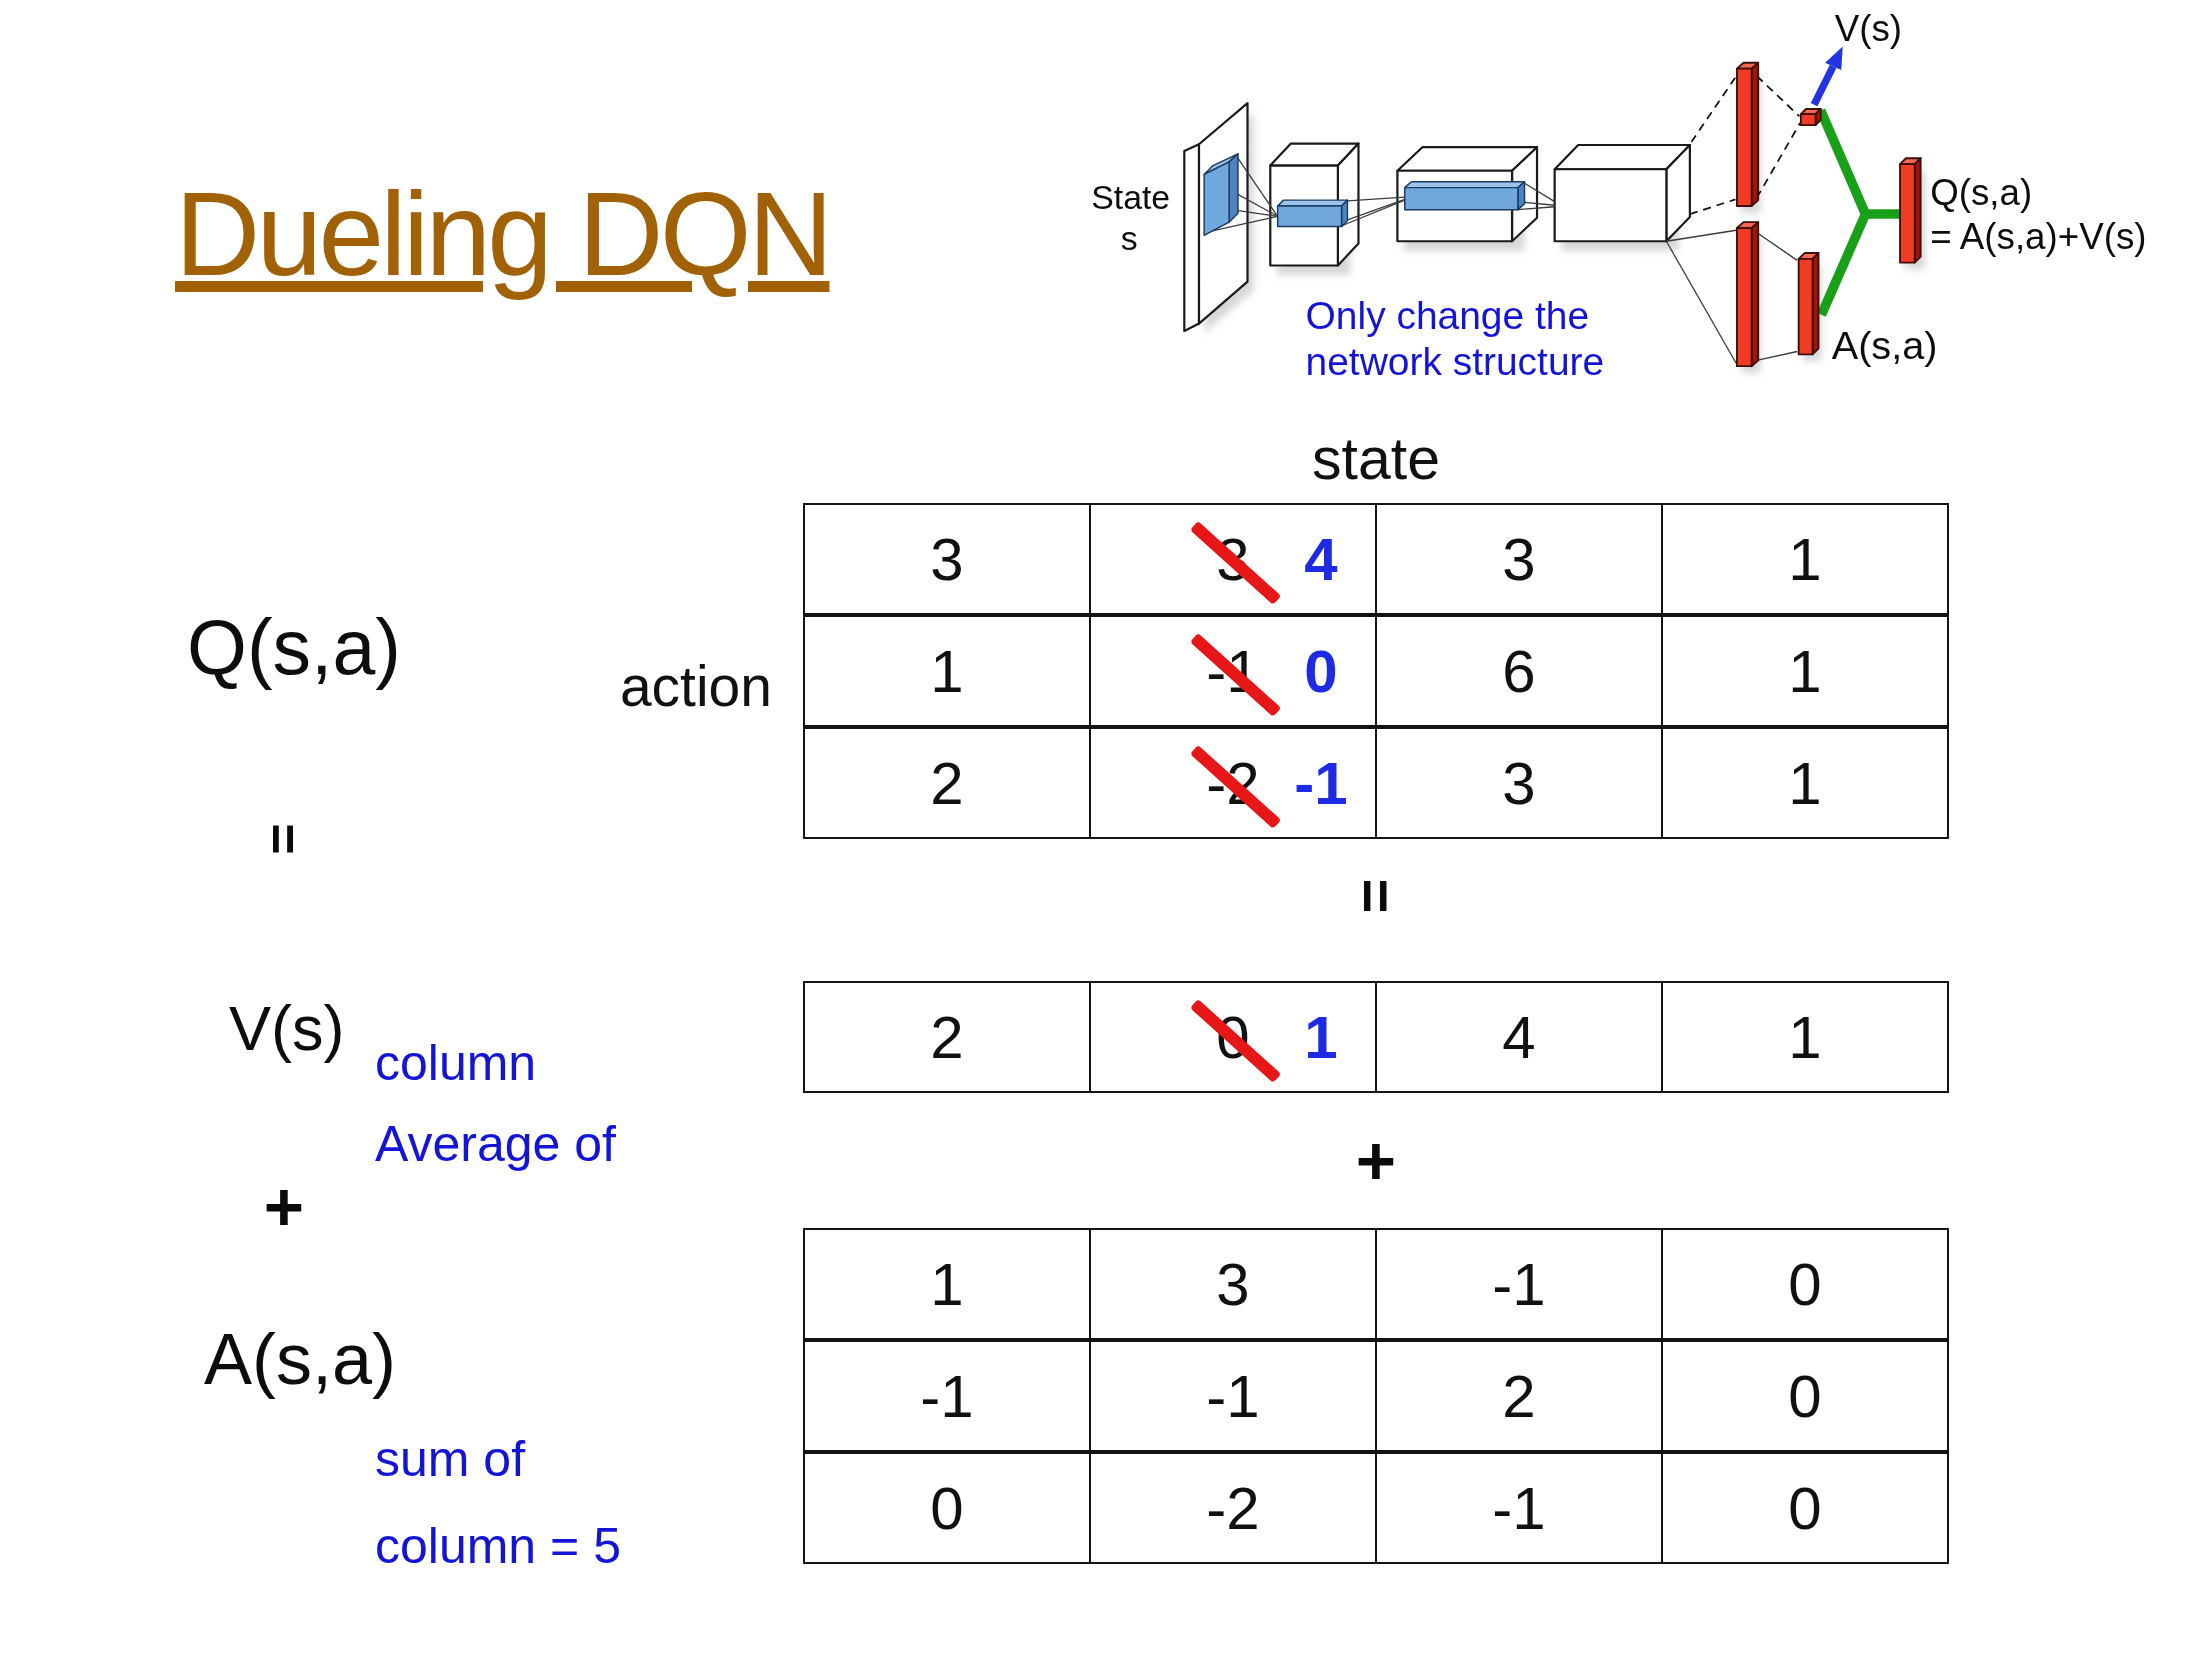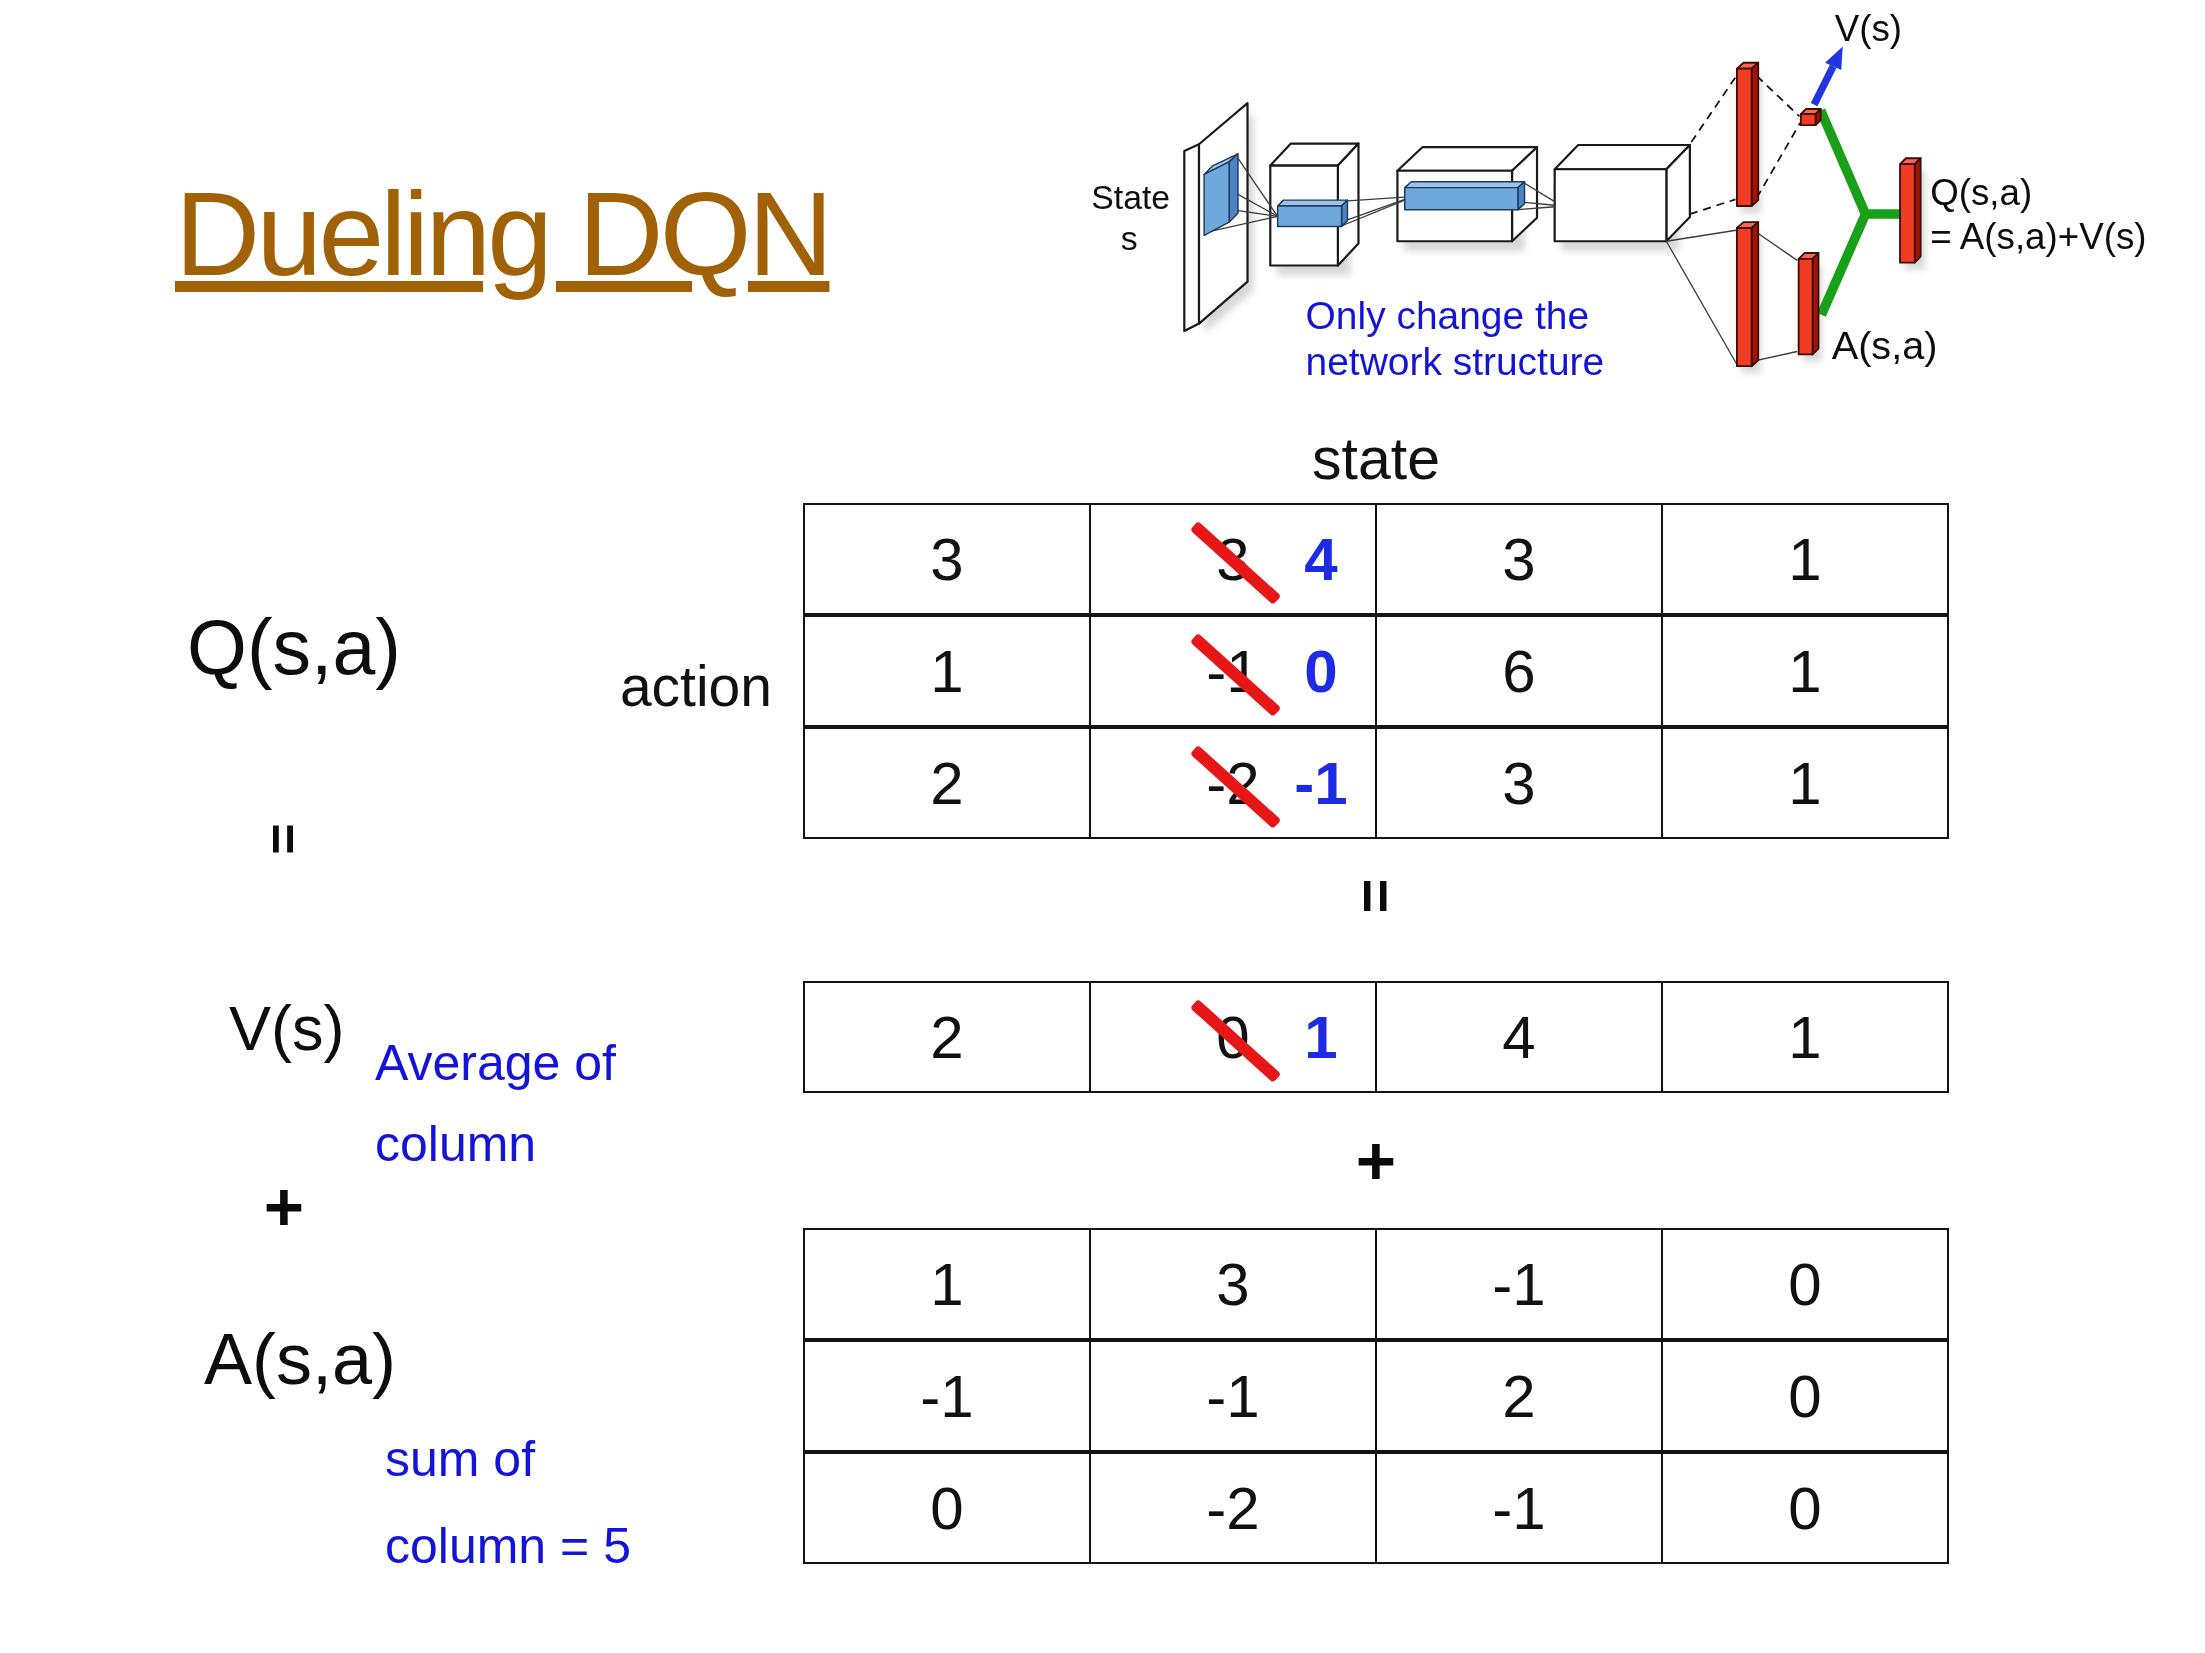--- a/index.html
+++ b/index.html
@@ -47,21 +47,21 @@
 
   .op{position:absolute;font-weight:bold;color:#0b0b0b;line-height:1;}
   .rot{display:inline-block;transform:rotate(90deg);}
   .eq-left{left:247px;top:809px;width:74px;height:59px;display:flex;align-items:center;justify-content:center;font-size:54px;}
   .plus-left{left:247px;top:1172px;width:74px;text-align:center;font-size:69px;}
   .eq-center{left:803px;top:863px;width:1146px;height:66px;display:flex;align-items:center;justify-content:center;font-size:60px;}
   .plus-center{left:803px;top:1126px;width:1146px;text-align:center;font-size:69px;}
 
   .note{position:absolute;color:#1414d8;font-size:50px;line-height:1.62;white-space:nowrap;}
   .note.avg{left:375px;top:1023px;}
-  .note.sum{left:375px;top:1416px;line-height:1.74;margin-left:10px;}
+  .note.sum{left:375px;top:1416px;line-height:1.74;}
 
   
   .diagram{position:absolute;left:1066px;top:0;width:1139px;height:412px;}
   .diagram text{font-family:"Liberation Sans", sans-serif;}
   .d-label{fill:#0d0d0d;font-size:46px;}
   .d-out{fill:#0d0d0d;font-size:50px;}
   .d-out-big{fill:#0d0d0d;font-size:54px;}
   .d-note{fill:#1414d8;font-size:53px;}
   .box-f{fill:#ffffff;stroke:#1a1a1a;stroke-width:3;stroke-linejoin:round;}
   .thin{stroke:#3c3c3c;stroke-width:1.8;}
@@ -215,22 +215,22 @@
 
   <div class="state-h">state</div>
   <div class="action-h">action</div>
 
   <div class="lbl q">Q(s,a)</div>
   <div class="op eq-left">
       <span class="rot">=</span>
     </div>
   <div class="lbl v">V(s)</div>
   <div class="note avg">
+    <div>column</div>
     <div>Average of</div>
-    <div>column</div>
   </div>
   <div class="op plus-left">+</div>
   <div class="lbl a">A(s,a)</div>
   <div class="note sum">
     <div>sum of</div>
     <div>column = 5</div>
   </div>
 
   <div class="op eq-center">
       <span class="rot">=</span>

